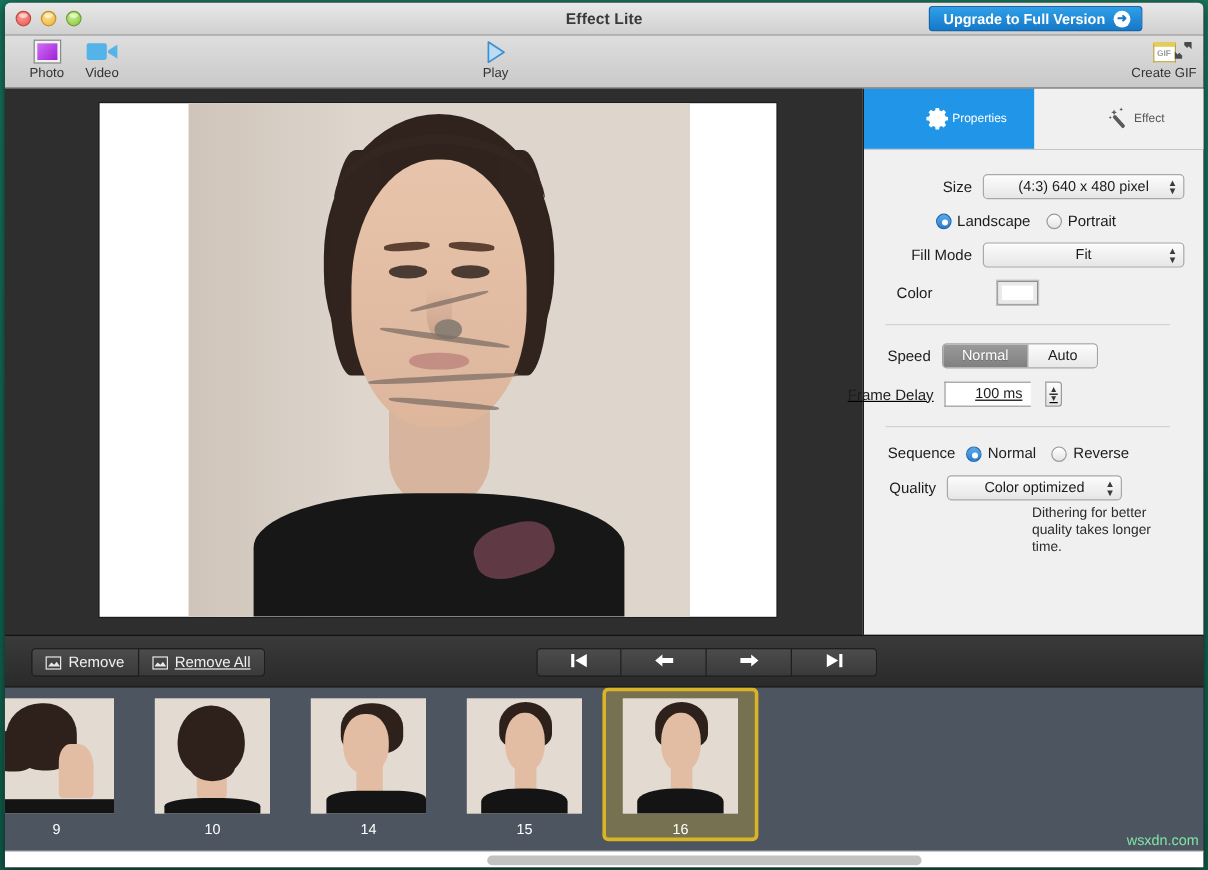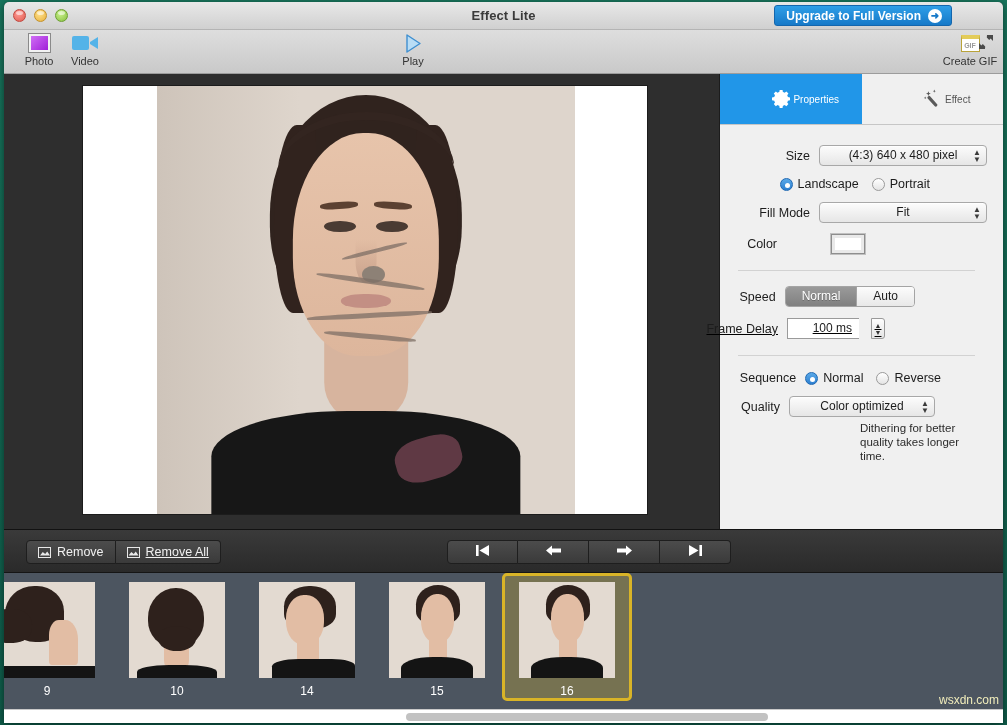--- a/index.html
+++ b/index.html
@@ -361,21 +361,21 @@
 
   
   .mini { position: absolute; inset: 0; }
   .mini .m-bg { position: absolute; inset: 0; background: #e3dad1; }
   .mini .m-hair { position: absolute; background: #2e211c; }
   .mini .m-skin { position: absolute; background: #e2bda4; }
   .mini .m-body { position: absolute; background: #141414; }
 
   .watermark {
     position: absolute; right: 4px; bottom: 2px;
-    font-size: 12px; color: #fef9c3; opacity: .92;
+    font-size: 12px; color: #86efac; opacity: .92;
     font-family: "Liberation Sans", sans-serif;
   }
 
   
   .hscroll {
     position: relative; height: 14px;
     background: #ffffff; border-top: 1px solid #c9c9c9;
   }
   .hscroll .thumbbar {
     position: absolute; left: 402px; top: 3px;

